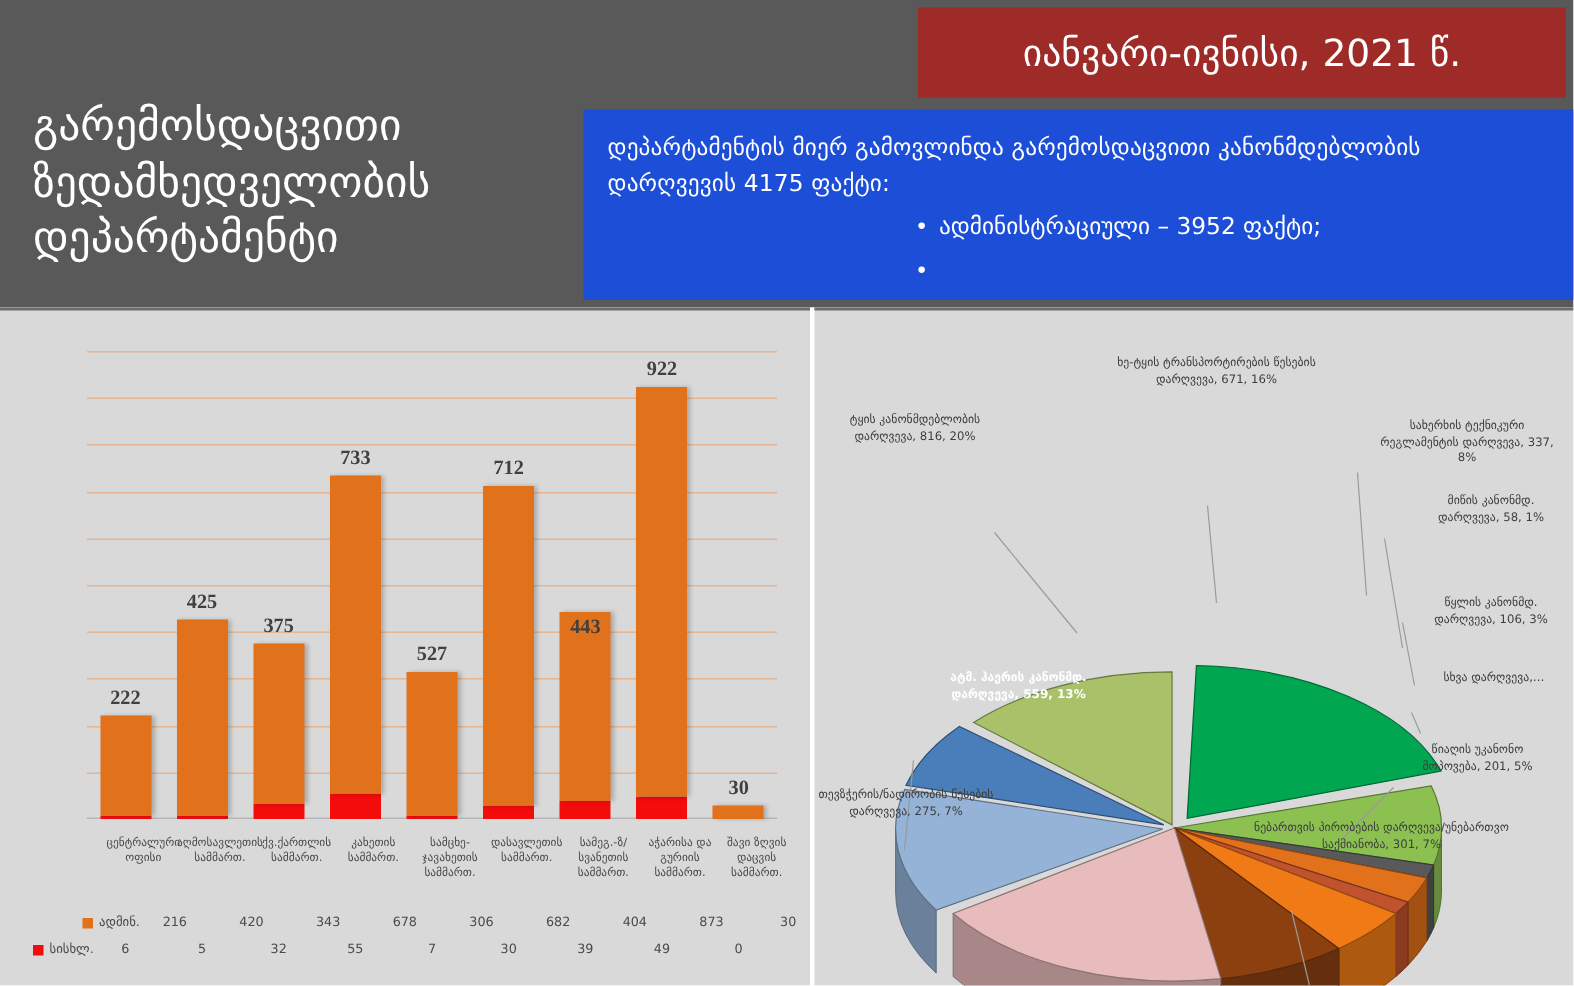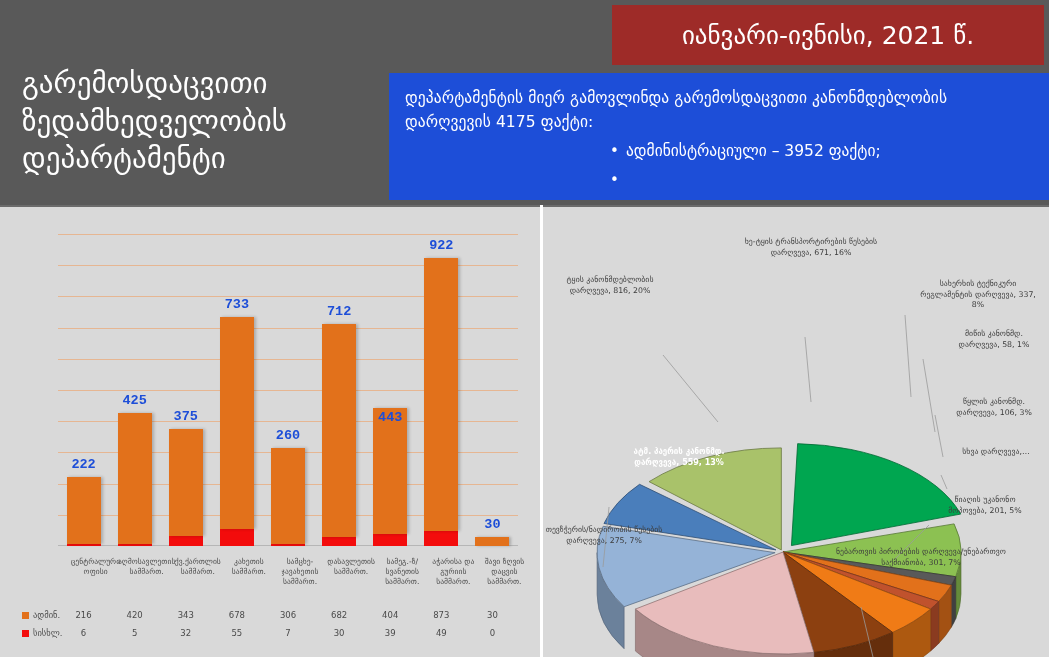--- a/index.html
+++ b/index.html
@@ -64,22 +64,22 @@
     position:absolute;left:0;width:100%;height:1px;background:#e9a97a;opacity:.75;
   }
   .bar-col{
     position:absolute;bottom:0;width:34px;
   }
   .bar-stack{ position:absolute;bottom:0;width:100%; }
   .seg-admin{ width:100%;background:#e2711b;box-shadow:2px 0 3px rgba(0,0,0,.22); }
   .seg-crim{ width:100%;background:#f30c0c; }
   .bar-value{
     position:absolute;width:60px;text-align:center;
-    color:#1d4ed8;font-size:13.5px;font-weight:bold;
-    font-family:Liberation Mono, monospace;
+    color:#404040;font-size:13.5px;font-weight:bold;
+    font-family:Liberation Serif, serif;
   }
   #axis-line{
     position:absolute;left:0;bottom:0;width:100%;height:1px;background:#b6b6b6;
   }
 
   
   #bar-table{
     position:absolute;left:0;top:346px;width:540px;
     font-size:8px;color:#5b5b5b;
   }
@@ -170,21 +170,21 @@
           <div class="seg-admin" style="height: 211.536px; position: absolute; bottom: 17.16px; background: rgb(226, 113, 27);"></div>
         </div>
       </div>
       <div class="bar-value" style="left: 148.889px; top: 63.304px;">733</div>
       <div class="bar-col" style="left: 213px; height: 97.656px;">
         <div class="bar-stack" style="height: 100%;">
           <div class="seg-crim" style="height: 2.184px; position: absolute; bottom: 0px; background: rgb(243, 12, 12);"></div>
           <div class="seg-admin" style="height: 95.472px; position: absolute; bottom: 2.184px; background: rgb(226, 113, 27);"></div>
         </div>
       </div>
-      <div class="bar-value" style="left: 200px; top: 194.344px;">260</div>
+      <div class="bar-value" style="left: 200px; top: 194.344px;">527</div>
       <div class="bar-col" style="left: 264.111px; height: 222.144px;">
         <div class="bar-stack" style="height: 100%;">
           <div class="seg-crim" style="height: 9.36px; position: absolute; bottom: 0px; background: rgb(243, 12, 12);"></div>
           <div class="seg-admin" style="height: 212.784px; position: absolute; bottom: 9.36px; background: rgb(226, 113, 27);"></div>
         </div>
       </div>
       <div class="bar-value" style="left: 251.111px; top: 69.856px;">712</div>
       <div class="bar-col" style="left: 315.222px; height: 138.216px;">
         <div class="bar-stack" style="height: 100%;">
           <div class="seg-crim" style="height: 12.168px; position: absolute; bottom: 0px; background: rgb(243, 12, 12);"></div>
@@ -212,21 +212,21 @@
         <div class="cat-label" style="left: -3.44444px; top: 4px;">ცენტრალური ოფისი</div>
         <div class="cat-label" style="left: 47.6667px; top: 4px;">აღმოსავლეთის სამმართ.</div>
         <div class="cat-label" style="left: 98.7778px; top: 4px;">ქვ.ქართლის სამმართ.</div>
         <div class="cat-label" style="left: 149.889px; top: 4px;">კახეთის სამმართ.</div>
         <div class="cat-label" style="left: 201px; top: 4px;">სამცხე-ჯავახეთის სამმართ.</div>
         <div class="cat-label" style="left: 252.111px; top: 4px;">დასავლეთის სამმართ.</div>
         <div class="cat-label" style="left: 303.222px; top: 4px;">სამეგ.-ზ/სვანეთის სამმართ.</div>
         <div class="cat-label" style="left: 354.333px; top: 4px;">აჭარისა და გურიის სამმართ.</div>
         <div class="cat-label" style="left: 405.444px; top: 4px;">შავი ზღვის დაცვის სამმართ.</div>
       </div>
-    <div class="legend-row" id="legend-row-0" style="top: 52px;">
+    <div class="legend-row" id="legend-row-0" style="top: 52px; margin-left: 33px;">
         <div class="legend-key">
           <span class="legend-swatch" style="background: rgb(226, 113, 27);"></span>
           <span>ადმინ.</span>
         </div>
         <div class="legend-cell" style="left: 54.5556px;">216</div>
         <div class="legend-cell" style="left: 105.667px;">420</div>
         <div class="legend-cell" style="left: 156.778px;">343</div>
         <div class="legend-cell" style="left: 207.889px;">678</div>
         <div class="legend-cell" style="left: 259px;">306</div>
         <div class="legend-cell" style="left: 310.111px;">682</div>

